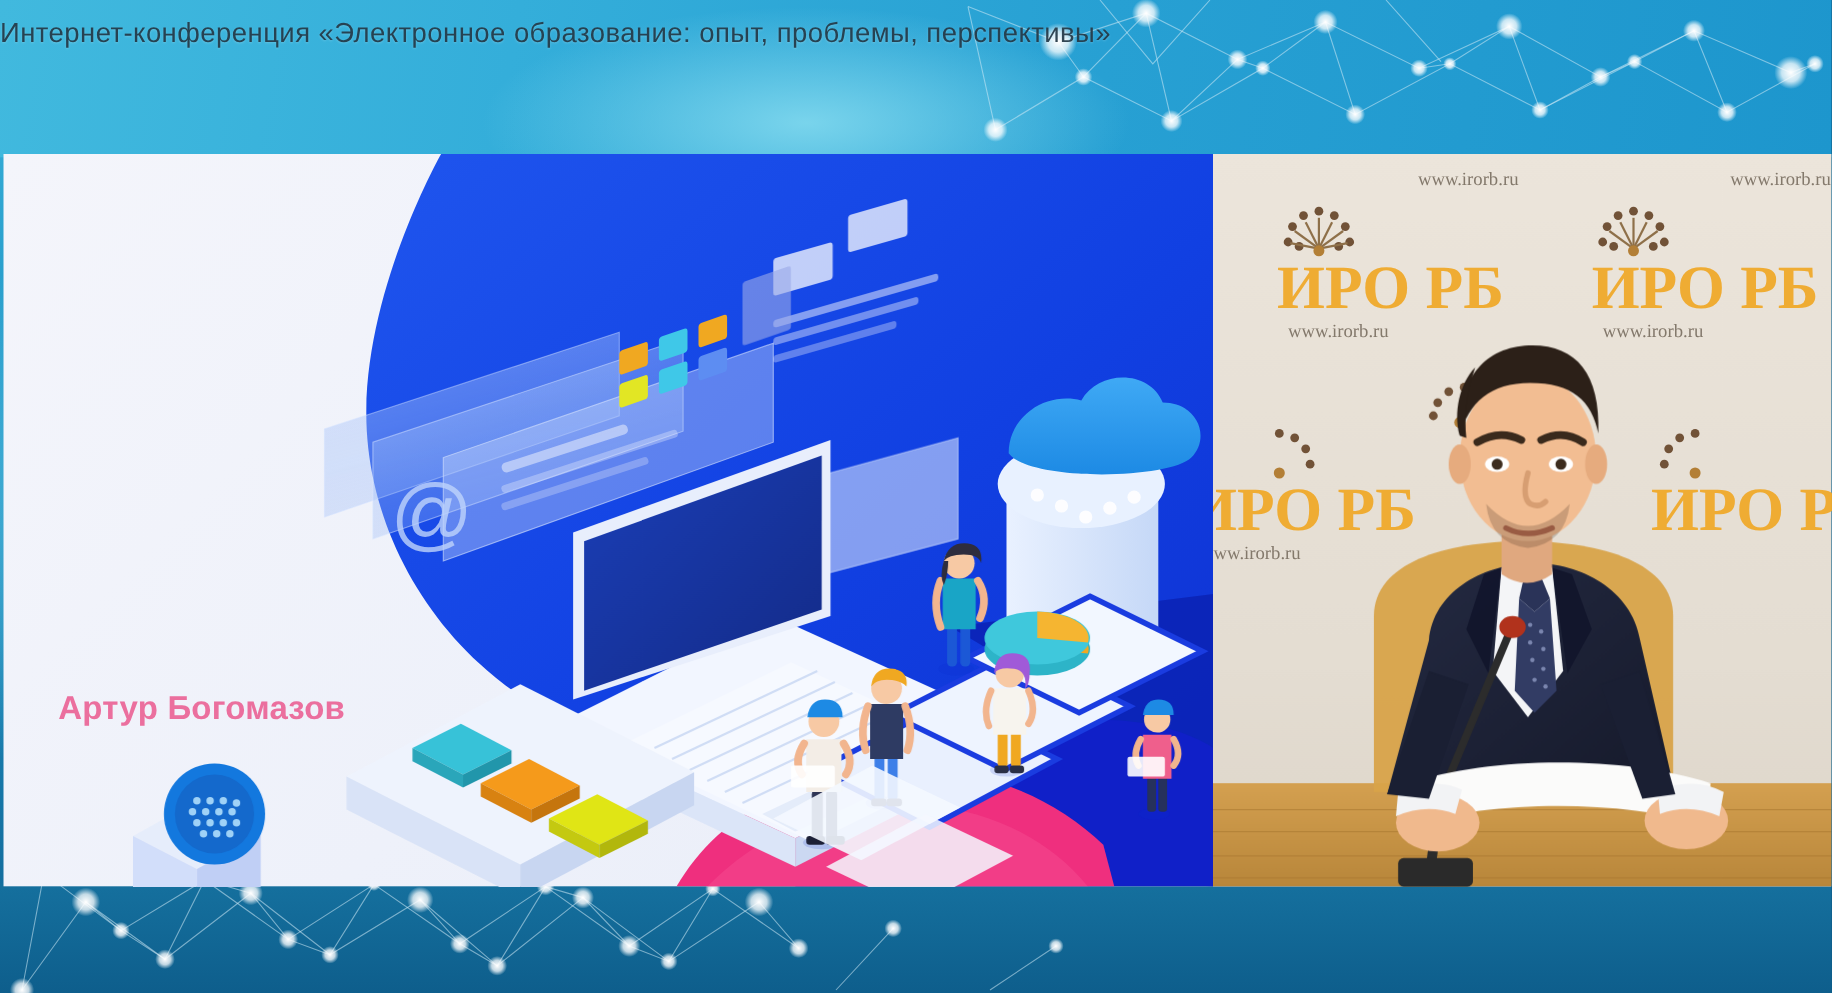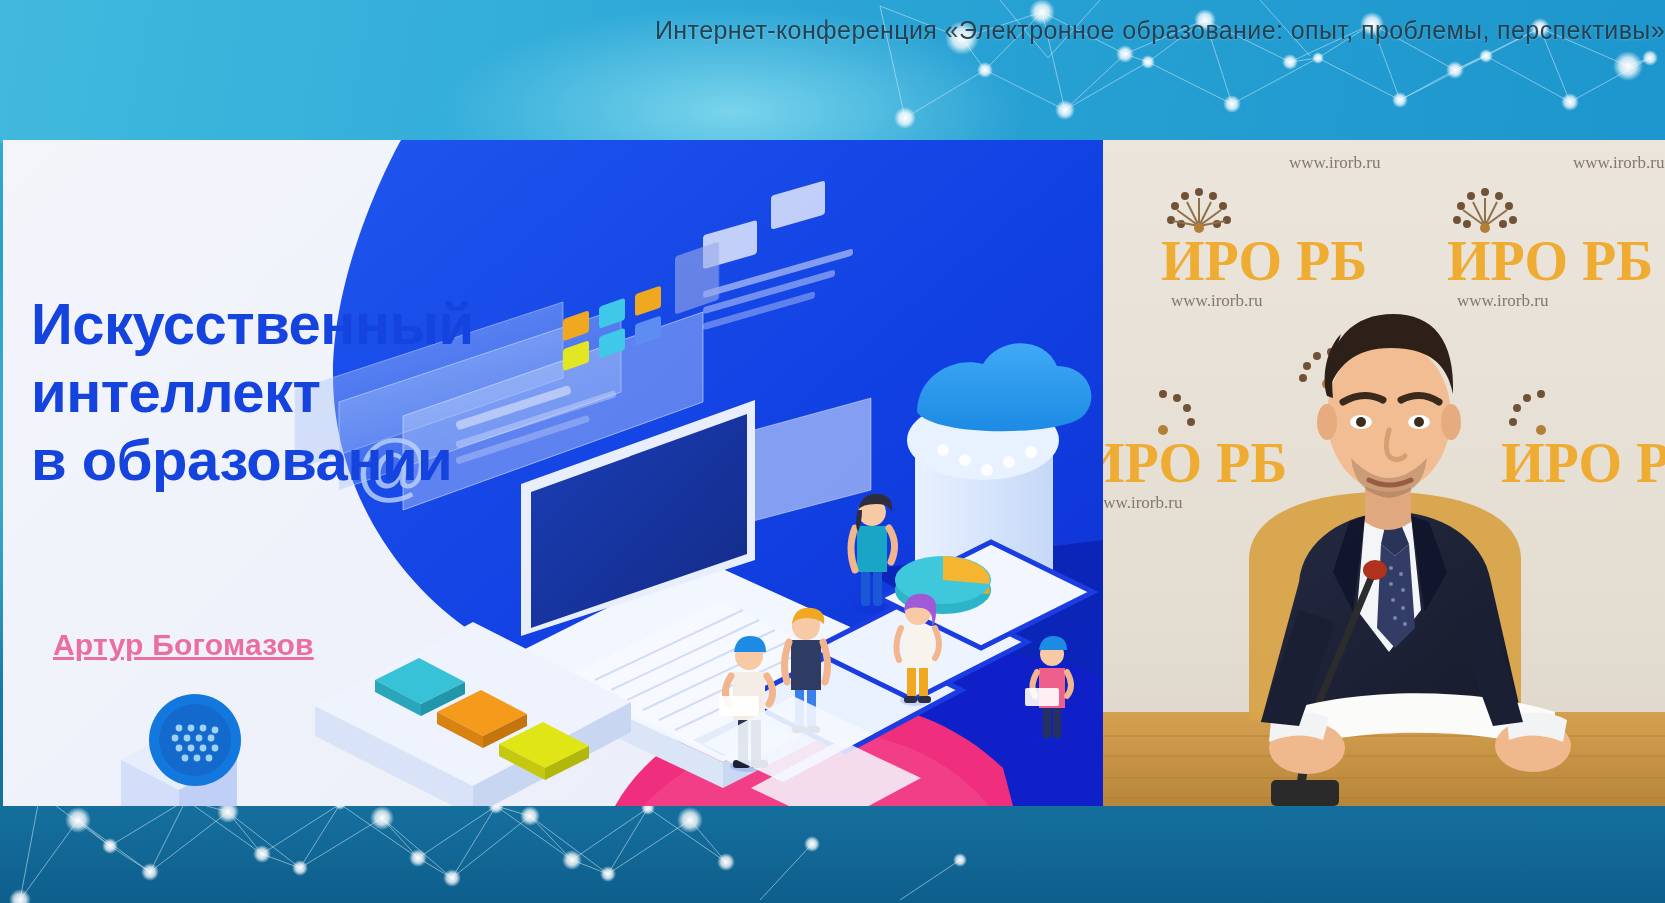--- a/index.html
+++ b/index.html
@@ -56,21 +56,21 @@
   }
 
   
   .header-bar {
     position: absolute;
     left: 0; top: 0;
     width: 1665px;
     height: 60px;
     display: flex;
     align-items: center;
-    justify-content: flex-end;
+    justify-content: flex-start;
     z-index: 6;
   }
   .header-title {
     color: #253a48;
     font-size: 25px;
     letter-spacing: 0.4px;
     white-space: nowrap;
     text-shadow: 0 1px 2px rgba(255,255,255,0.22);
     opacity: 0.93;
   }
@@ -120,21 +120,20 @@
     left: 50px;
     top: 488px;
     z-index: 4;
   }
   .presenter-name {
     color: #eb6f9e;
     font-size: 30px;
     font-weight: bold;
     letter-spacing: 0.2px;
     line-height: 1.1;
-    text-decoration: underline;
   }
   .presenter-role {
     color: #ef7fab;
     font-size: 14.5px;
     font-weight: bold;
     line-height: 1.45;
     margin-top: 5px;
     letter-spacing: 0.1px;
   }
 
@@ -469,25 +468,20 @@
           <path d="M 1036 510 q2 -14 14 -14 q14 0 14 14 z" fill="#1d8ae4"></path>
           <rect x="1022" y="548" width="34" height="18" rx="2" fill="#ffffff" opacity="0.9"></rect>
         </g>
 
         <g>
           <path d="M 700 604 L 790 556 L 870 594 L 780 642 Z" fill="#f4f8ff" opacity="0.9"></path>
           <path d="M 748 648 L 838 600 L 918 638 L 828 686 Z" fill="#f4f8ff" opacity="0.85"></path>
         </g>
       </svg>
 
-      <div class="slide-title">
-        <div>Искусственный</div>
-        <div>интеллект</div>
-        <div>в образовании</div>
-      </div>
 
       <div class="presenter">
         <div class="presenter-name">Артур Богомазов</div>
       </div>
     </div>
 
     <div class="webcam">
       <svg class="webcam-svg soft" viewBox="0 0 562 666" preserveAspectRatio="none">
         <defs>
           <linearGradient id="wallGrad" x1="0" y1="0" x2="0" y2="1">

